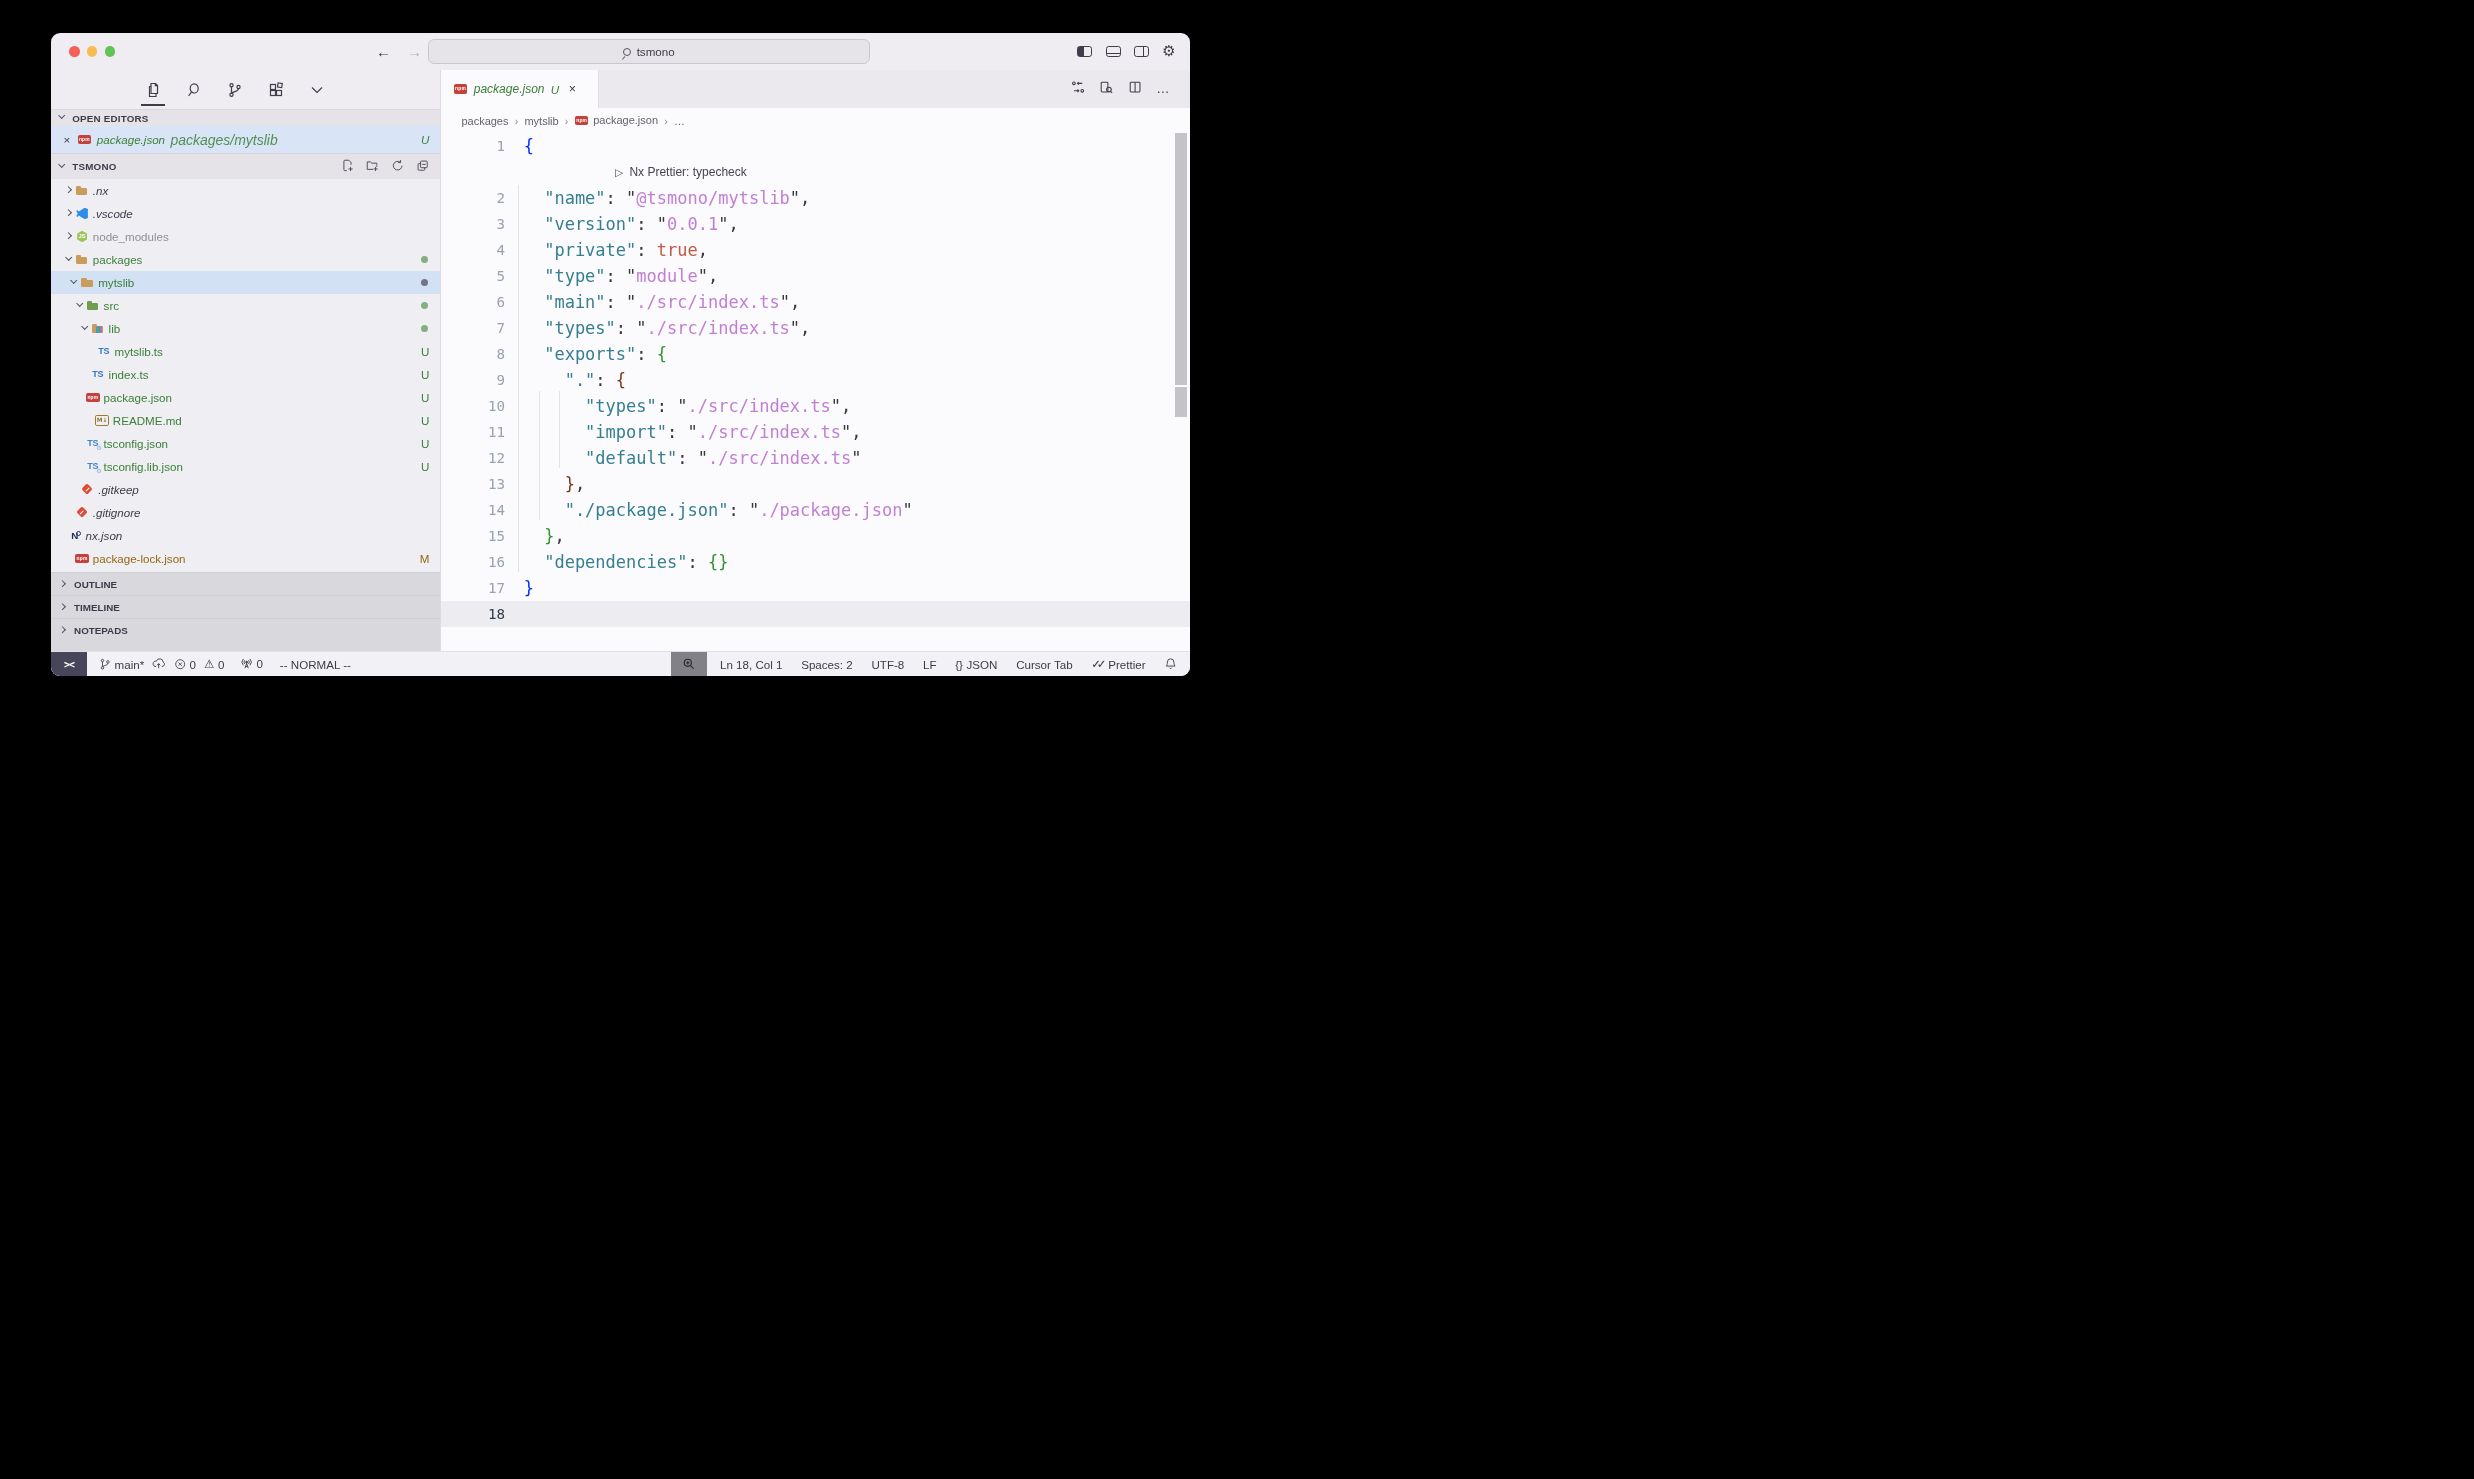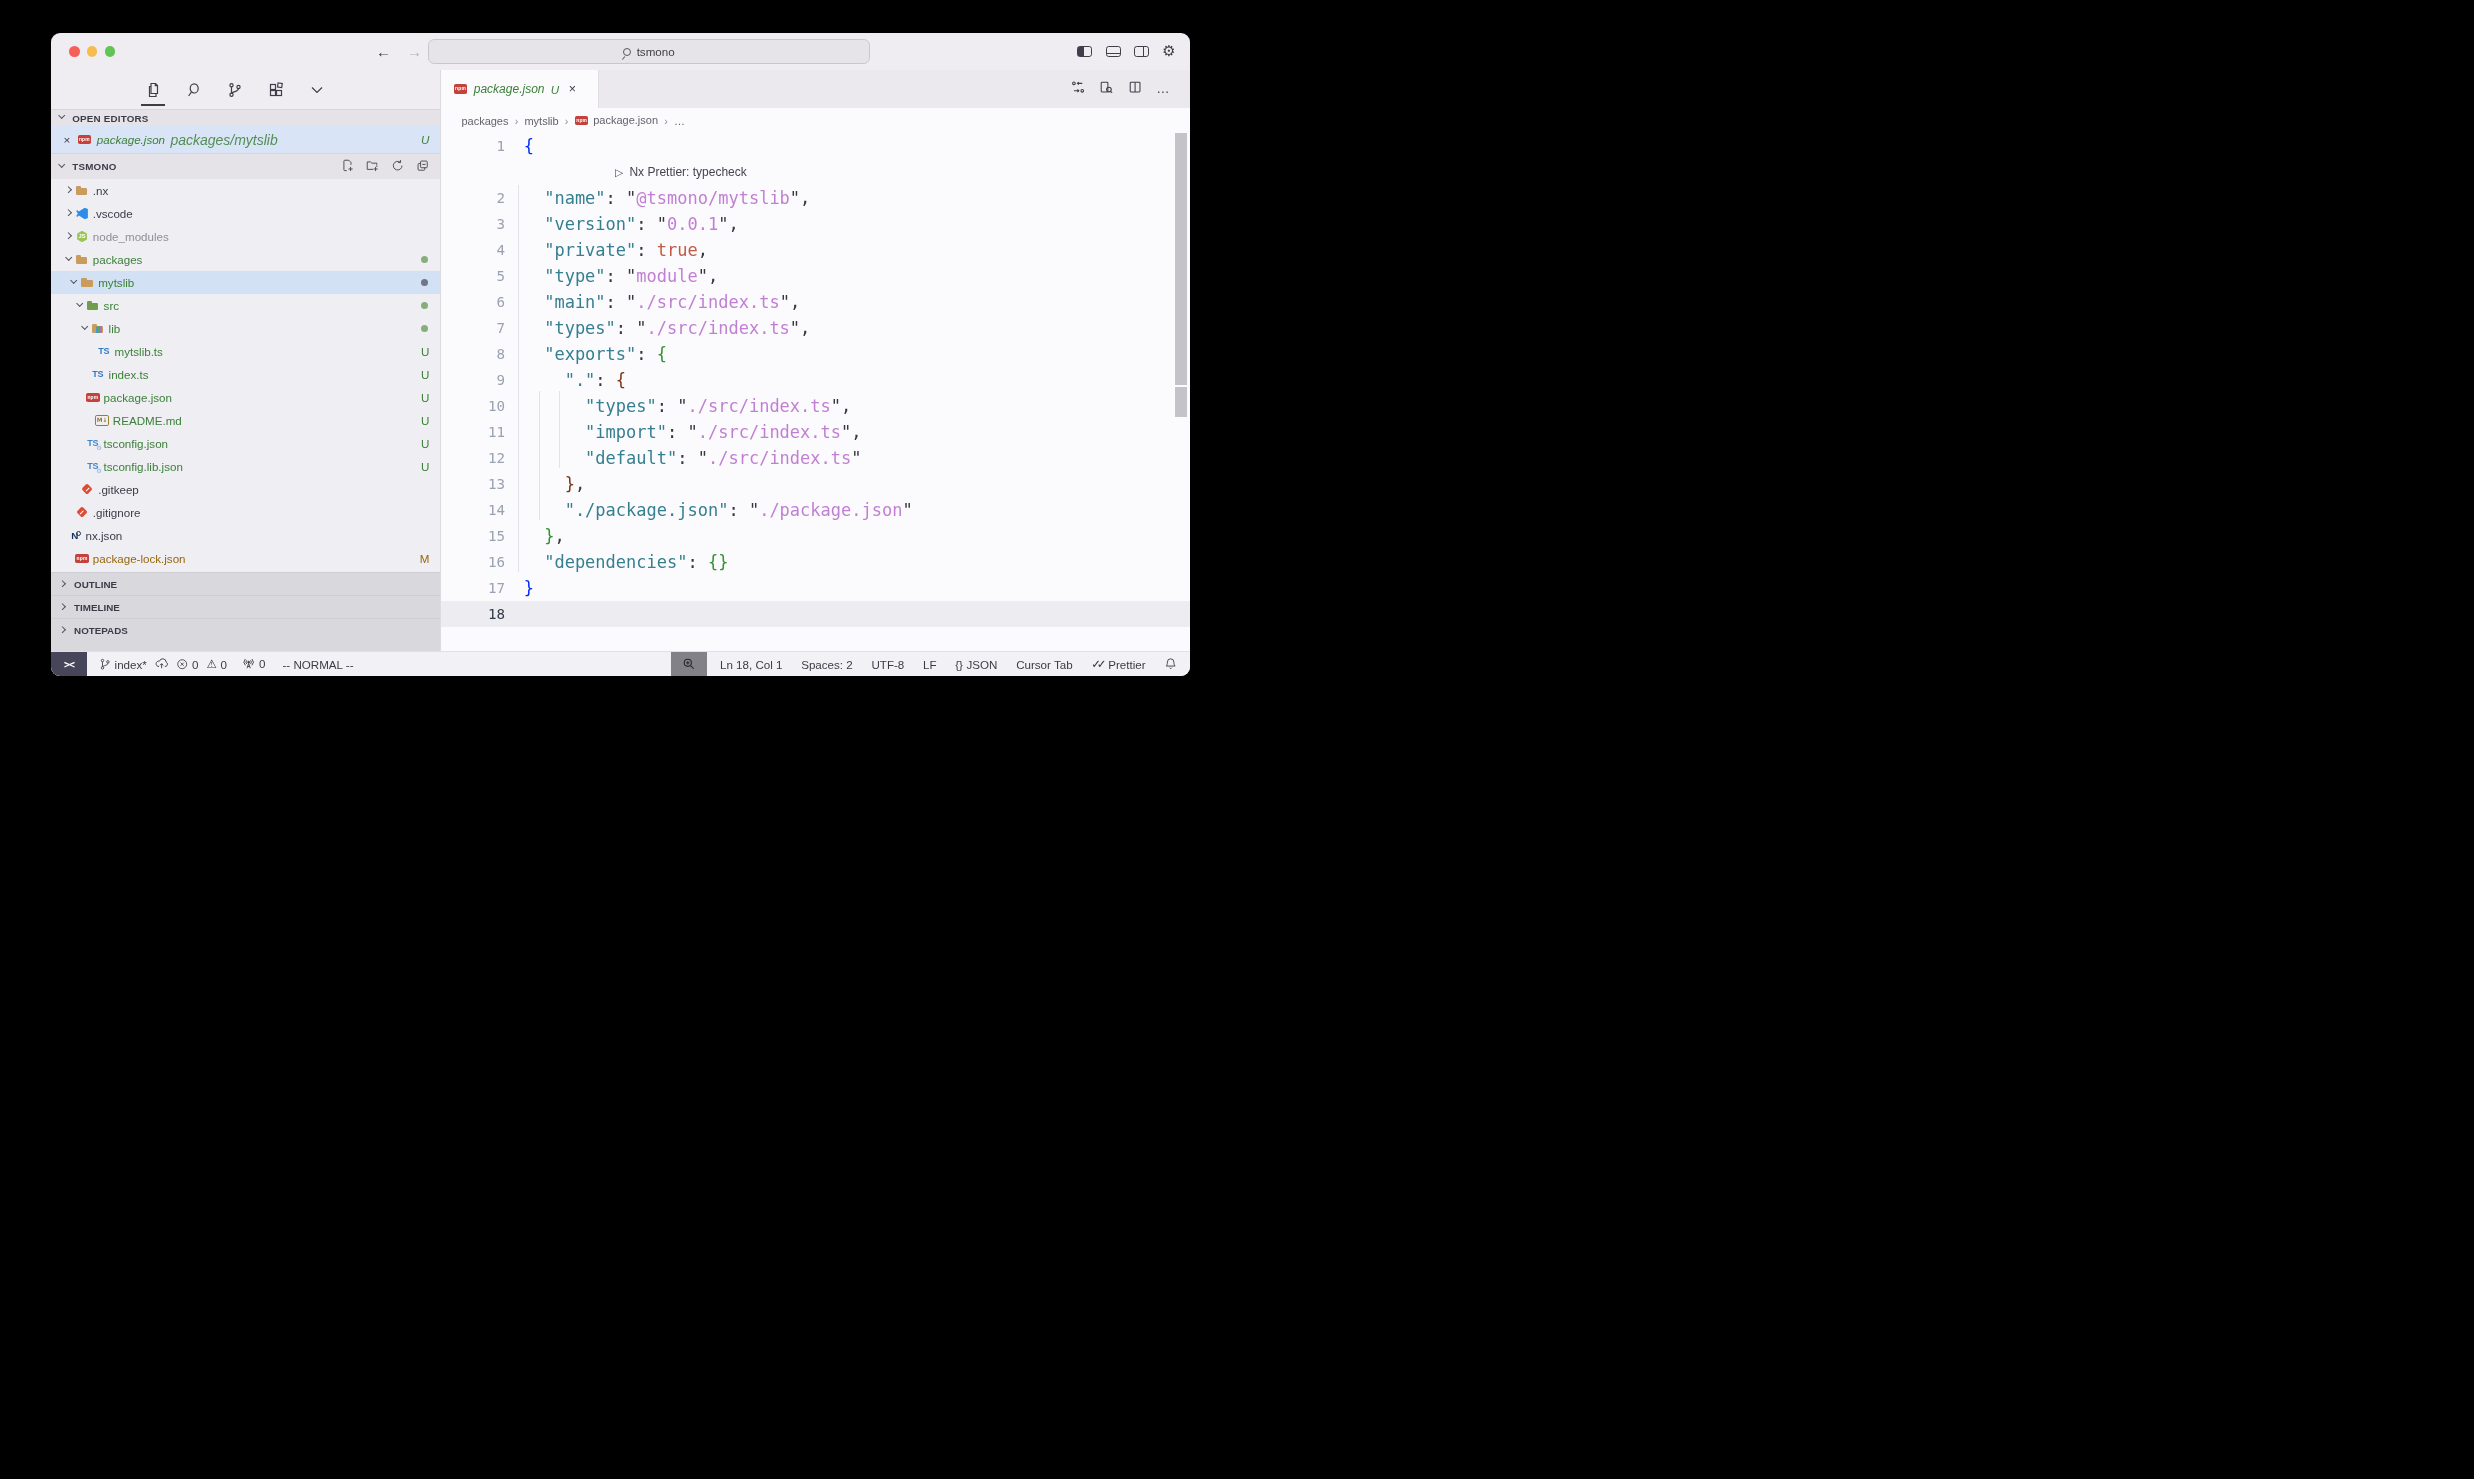--- a/index.html
+++ b/index.html
@@ -75,21 +75,21 @@
   .ic-tscfg::after{content:"⚙";font-family:"DejaVu Sans",sans-serif;font-size:6.2px;color:#8fb4dd;position:absolute;right:-1.8px;bottom:-1.8px;}
   .ic-npm::before{content:"npm";background:#c4423b;color:#fff;font:bold 4.9px "Liberation Sans",sans-serif;
     padding:2.2px 1.3px;border-radius:1.8px;letter-spacing:0.2px;}
   .ic-md::before{content:"M↓";border:1px solid #9a7b2f;color:#9a7b2f;font:bold 5.8px "DejaVu Sans",sans-serif;
     padding:1.3px 0.9px;border-radius:1.8px;}
   .ic-git::before{content:"";width:8px;height:8px;background:#dd4c35;transform:rotate(45deg);border-radius:1.8px;}
   .ic-git::after{content:"";position:absolute;width:1.3px;height:5.3px;background:#fff;transform:rotate(45deg);border-radius:0.9px;}
   .ic-nx::before{content:"N";font:900 9.8px "Liberation Sans",sans-serif;color:#16325c;}
   .ic-nx::after{content:"";width:3.1px;height:3.1px;border:1.2px solid #16325c;border-radius:50%;position:absolute;right:0.9px;top:1.8px;}
   .tlabel{margin-left:3.6px;white-space:nowrap;}
-  .c-green{color:var(--green);} .c-normal{color:var(--text);} .c-gray{color:var(--graytx);} .c-modified{color:var(--mod);}
+  .c-green{color:var(--green);} .c-normal{color:var(--text);font-style:italic;} .c-gray{color:var(--graytx);} .c-modified{color:var(--mod);}
   .tbadge{margin-left:auto;margin-right:10.7px;font-size:11.6px;}
   .dot{margin-left:auto;margin-right:12.4px;width:7.1px;height:7.1px;border-radius:50%;}
   .dot.dot-green{background:#85ae7e;} .dot.dot-gray{background:#73738a;}
   .bottom-sections{flex:none;background:var(--bottom-bg);text-align:right;}
   .bsect{height:23px;display:flex;align-items:center;gap:5.3px;padding-left:8px;
     font-size:9.8px;font-weight:bold;border-top:0.9px solid #cfced4;}
   .bfill{height:9.8px;}
   
   .editor{flex:1;display:flex;flex-direction:column;min-width:0;background:var(--editor-bg);}
   .tabbar{height:38px;flex:none;background:var(--tabbar-bg);display:flex;align-items:stretch;}
@@ -491,21 +491,21 @@
   <div class="statusbar">
     <div class="remote">&gt;&lt;</div>
     <div class="sb-left">
       <span class="sb-item">
         <svg width="12.4" height="12.4" viewBox="0 0 16 16">
             <circle cx="4.5" cy="3.3" r="1.6"></circle>
             <circle cx="4.5" cy="12.7" r="1.6"></circle>
             <circle cx="11.5" cy="5" r="1.6"></circle>
             <path d="M4.5 4.9v6.2M11.5 6.6c0 3.2-4.5 2.6-7 4.6"></path>
           </svg>
-        <span>index*</span>
+        <span>main*</span>
       </span>
       <span class="sb-item">
         <svg width="13.3" height="13.3" viewBox="0 0 16 16">
             <path d="M4.8 11.5a3.3 3.3 0 1 1 .6-6.5 4.1 4.1 0 0 1 8 1.1 2.8 2.8 0 0 1-1.6 5.3"></path>
             <path d="M8 13.5V8.2M6 10l2-2 2 2"></path>
           </svg>
       </span>
       <span class="sb-item">
         <svg width="12.4" height="12.4" viewBox="0 0 16 16">
             <circle cx="8" cy="8" r="5.8"></circle>

